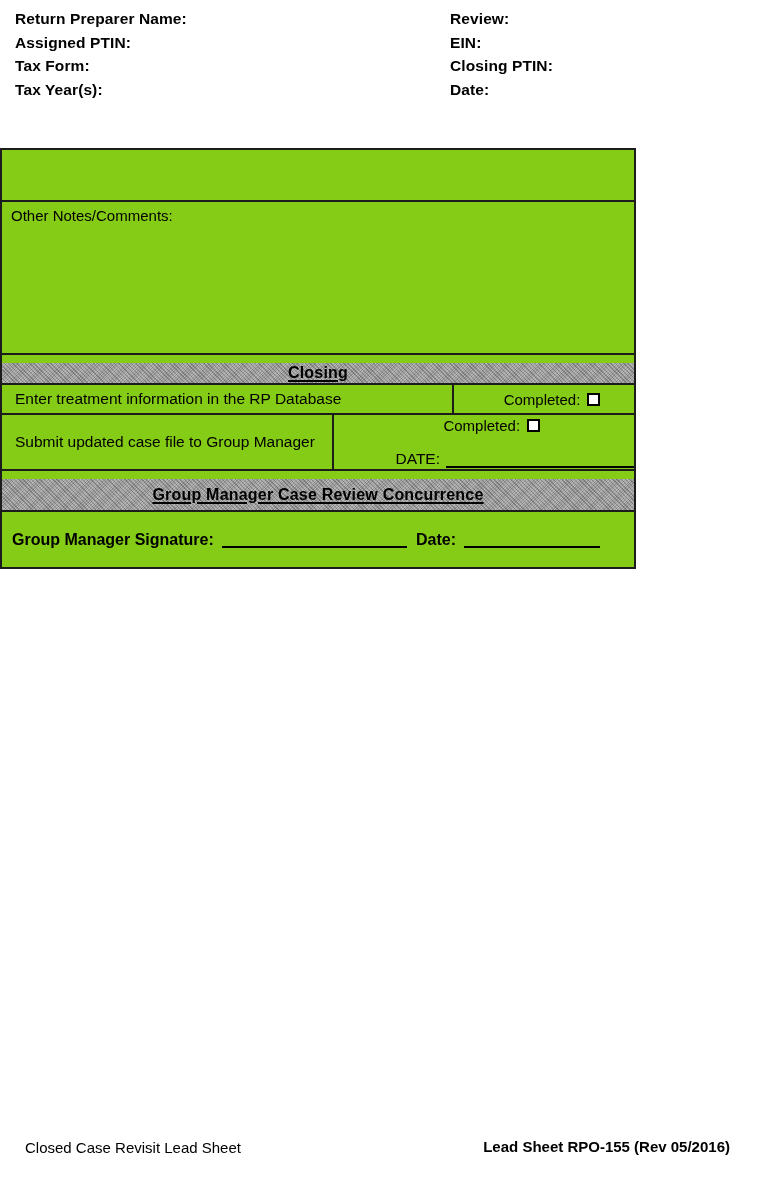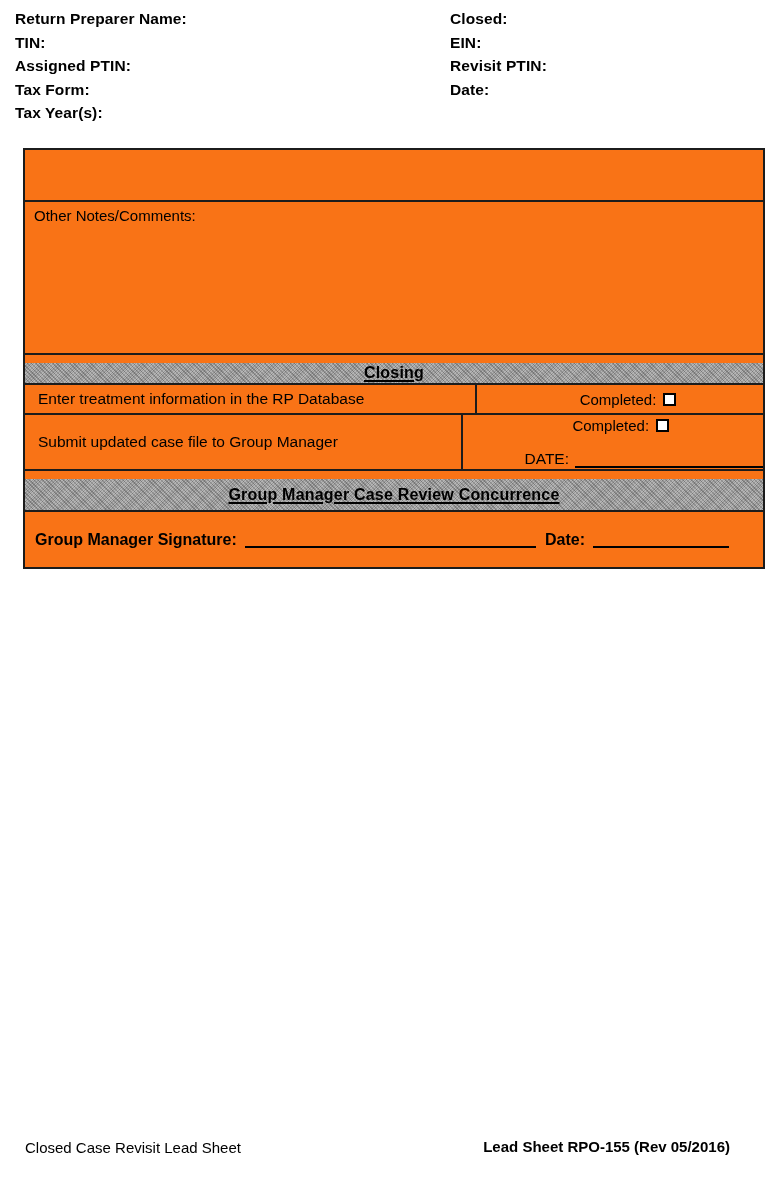--- a/index.html
+++ b/index.html
@@ -23,25 +23,25 @@
     font-weight: bold;
     font-size: 15.5px;
     line-height: 23.5px;
     white-space: nowrap;
     letter-spacing: 0.1px;
   }
 
   
   .form-table {
     position: absolute;
-    left: 23px;
+    left: 0;
     top: 148px;
-    width: 742px;
+    width: 636px;
     border: 2px solid #1c1c1c;
-    background: #f97316;
+    background: #84cc16;
   }
   .t-row { border-bottom: 2px solid #1c1c1c; position: relative; }
   .t-row:last-child { border-bottom: none; }
 
   .empty-row { height: 52px; }
 
   .notes-row { height: 153px; padding: 5px 9px; font-size: 15px; }
 
   .bar {
     background-color: #999999;
@@ -140,29 +140,28 @@
     font-weight: bold;
   }
 </style>
 </head>
 <body>
 
 <div class="page">
 
   <div class="hdr-col left">
     <div class="hdr-field">Return Preparer Name:</div>
-    <div class="hdr-field">TIN:</div>
     <div class="hdr-field">Assigned PTIN:</div>
     <div class="hdr-field">Tax Form:</div>
     <div class="hdr-field">Tax Year(s):</div>
   </div>
   <div class="hdr-col right">
-    <div class="hdr-field">Closed:</div>
+    <div class="hdr-field">Review:</div>
     <div class="hdr-field">EIN:</div>
-    <div class="hdr-field">Revisit PTIN:</div>
+    <div class="hdr-field">Closing PTIN:</div>
     <div class="hdr-field">Date:</div>
   </div>
 
   <div class="form-table">
 
     <div class="t-row empty-row"></div>
 
     <div class="t-row notes-row">
       <span>Other Notes/Comments:</span>
     </div>

